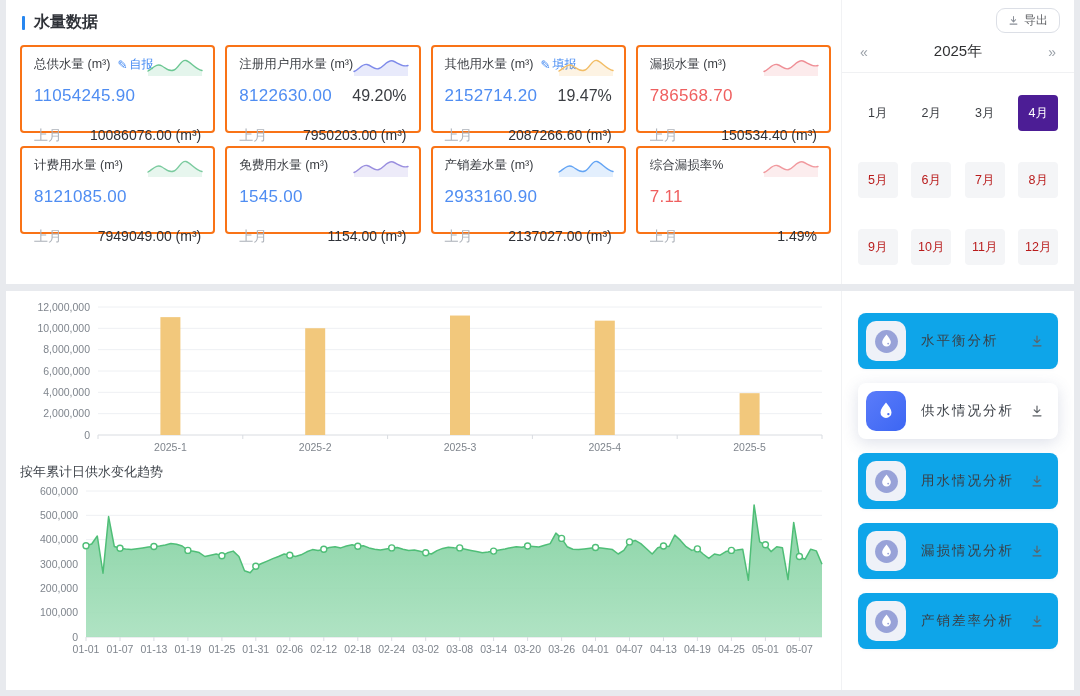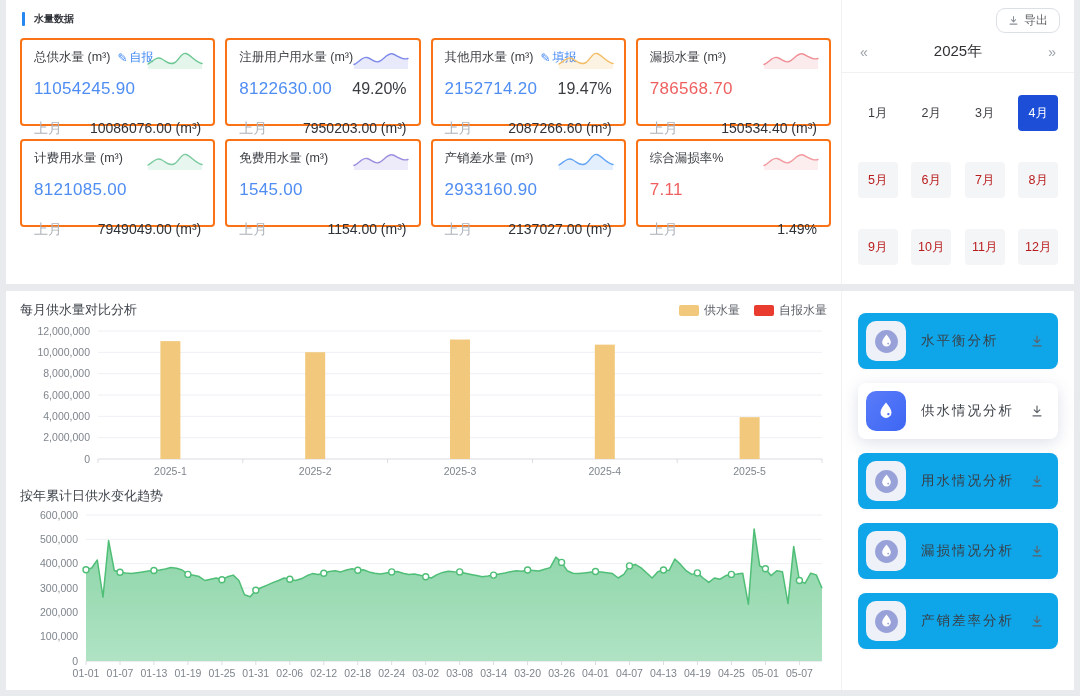--- a/index.html
+++ b/index.html
@@ -8,42 +8,42 @@
   .frame{margin:0 6px;height:690px;display:flex;flex-direction:column}
   
   .top-panel{display:flex;height:284px;background:#fff}
   .top-left{flex:1;min-width:0}
   .toolbar{display:flex;align-items:center;height:38px;padding:6px 16px 0;gap:16px}
   .seg{display:flex}
   .seg-btn{height:26px;line-height:24px;padding:0 13px;font-size:12px;cursor:pointer}
   .seg-btn.on{background:#2787f0;border:1px solid #2787f0;color:#fff;border-radius:3px 0 0 3px}
   .seg-btn.off{background:#fff;border:1px solid #dcdfe6;border-left:none;color:#5a5e66;border-radius:0 3px 3px 0}
   .month-select{height:26px;border:1px solid #e3e6eb;background:#fbfcfd;border-radius:3px;display:flex;align-items:center;gap:9px;padding:0 11px;color:#9aa0a8;font-size:12px;cursor:pointer}
-  .section-title{display:flex;align-items:center;gap:9px;padding:12px 16px 12px;font-size:10px;font-weight:bold;color:#2f3238}
+  .section-title{display:flex;align-items:center;gap:9px;padding:12px 16px 12px;font-size:16px;font-weight:bold;color:#2f3238}
   .title-accent{width:3px;height:14px;background:#2787f0;border-radius:1px}
   .cards{display:grid;grid-template-columns:repeat(4,1fr);gap:13px 10px;padding:0 10px 0 14px}
   .card{border:2px solid #f97316;border-radius:4px;height:88px;padding:9px 12px;position:relative;background:#fff}
   .card-top{display:flex;align-items:center;font-size:12.5px;color:#3a3d42;white-space:nowrap}
   .badge{color:#3f87f2;font-size:12px;margin-left:7px;cursor:pointer;display:flex;align-items:center;gap:2px}
   .spark{position:absolute;right:9px;top:7px}
   .card-val-row{display:flex;justify-content:space-between;align-items:baseline;margin-top:13px}
   .card-val{font-size:17px;letter-spacing:.3px}
   .card-pct{font-size:16px;color:#3a3d42}
   .card-prev{display:flex;justify-content:space-between;font-size:14px;color:#2f3238;margin-top:21px}
   .prev-label{color:#adb2ba}
   
   .top-right{width:233px;border-left:1px solid #f1f2f4;padding:8px 14px 0;display:flex;flex-direction:column}
   .export-row{display:flex;justify-content:flex-end}
   .export-btn{height:25px;border:1px solid #dcdfe6;border-radius:9px;background:#fff;color:#606266;font-size:12px;display:flex;align-items:center;gap:5px;padding:0 11px;cursor:pointer}
   .cal-header{display:flex;align-items:center;justify-content:space-between;padding:9px 4px 11px;font-size:15px}
   .cal-arrow{color:#9aa0a8;font-size:14px;cursor:pointer}
   .cal-divider{height:1px;background:#f0f1f3;margin:0 -14px}
   .months{display:grid;grid-template-columns:repeat(4,1fr);row-gap:31px;column-gap:10px;padding-top:22px;justify-items:center}
   .month-cell{width:40px;height:36px;line-height:36px;text-align:center;font-size:12.5px;border-radius:4px;color:#3a3d42;cursor:pointer}
-  .month-cell.active{background:#1d4ed8;color:#fff}
+  .month-cell.active{background:#4c1d95;color:#fff}
   .month-cell.disabled{background:#f4f5f7;color:#b91c1c;cursor:default}
   .gap-row{height:7px;background:#e8eaee}
   
   .bottom-panel{display:flex;flex:1;background:#fff;min-height:0}
   .bottom-left{flex:1;min-width:0;padding:6px 0 0 12px}
   .chart-header{display:flex;justify-content:space-between;align-items:center;padding:4px 14px 2px 2px;height:24px}
   .chart-title{font-size:13px;color:#3f444b}
   .legend{display:flex;gap:14px;align-items:center}
   .legend-item{display:flex;gap:5px;align-items:center;font-size:12px;color:#5a5e66;cursor:pointer}
   .legend-swatch{width:20px;height:11px;border-radius:2px}
@@ -251,33 +251,20 @@
           <div class="month-cell disabled">11月</div>
           <div class="month-cell disabled">12月</div>
         </div>
     </div>
   </div>
 
   <div class="gap-row"></div>
 
   <div class="bottom-panel">
     <div class="bottom-left">
-      <div class="chart-header">
-        <span class="chart-title">每月供水量对比分析</span>
-        <div class="legend">
-            <span class="legend-item">
-              <span class="legend-swatch" style="background:#f2c87c"></span>
-              <span>供水量</span>
-            </span>
-            <span class="legend-item">
-              <span class="legend-swatch" style="background:#e93c2e"></span>
-              <span>自报水量</span>
-            </span>
-          </div>
-      </div>
       <svg class="chart" id="barSvg" width="820" height="162">
           <line x1="80" x2="804" y1="138" y2="138" stroke="#d9dce1"></line>
           <text class="tk" x="72" y="141.5" text-anchor="end">0</text>
           <line x1="80" x2="804" y1="116.66666666666667" y2="116.66666666666667" stroke="#eef0f3"></line>
           <text class="tk" x="72" y="120.16666666666667" text-anchor="end">2,000,000</text>
           <line x1="80" x2="804" y1="95.33333333333334" y2="95.33333333333334" stroke="#eef0f3"></line>
           <text class="tk" x="72" y="98.83333333333334" text-anchor="end">4,000,000</text>
           <line x1="80" x2="804" y1="74" y2="74" stroke="#eef0f3"></line>
           <text class="tk" x="72" y="77.5" text-anchor="end">6,000,000</text>
           <line x1="80" x2="804" y1="52.66666666666667" y2="52.66666666666667" stroke="#eef0f3"></line>

